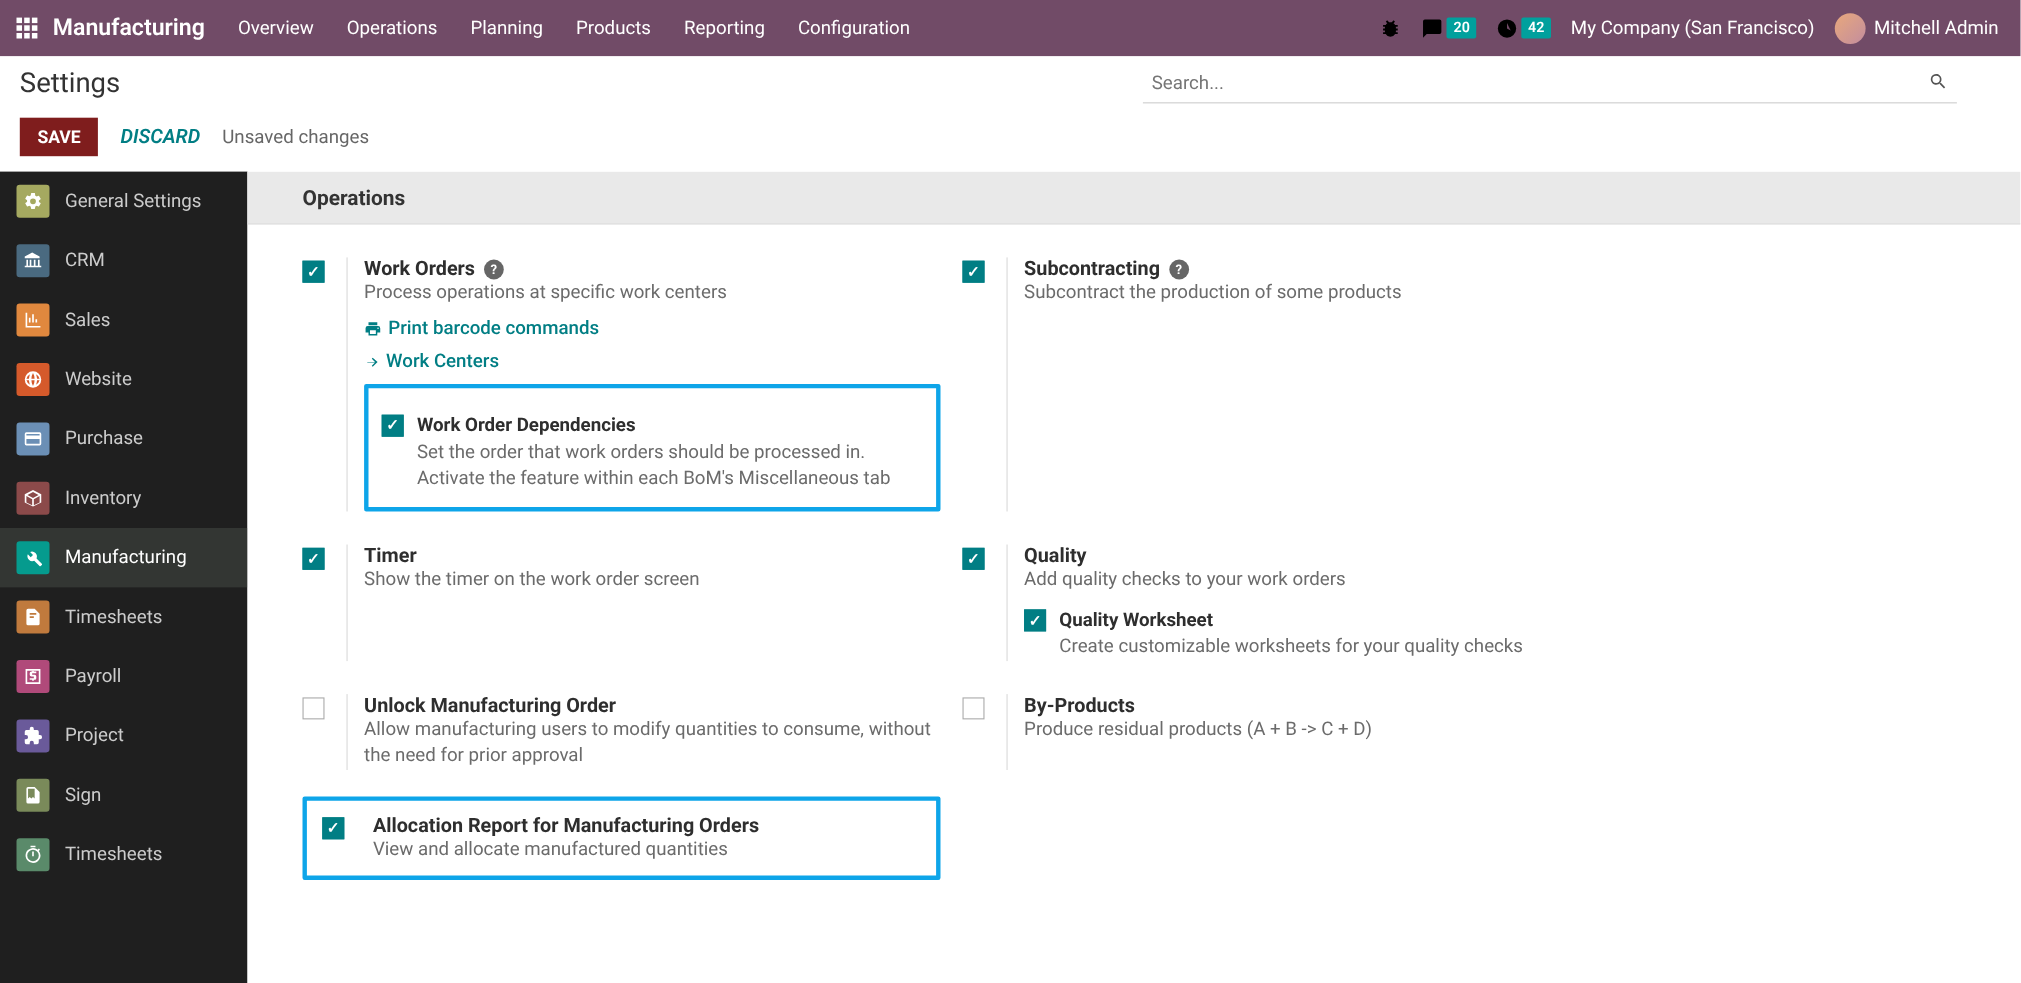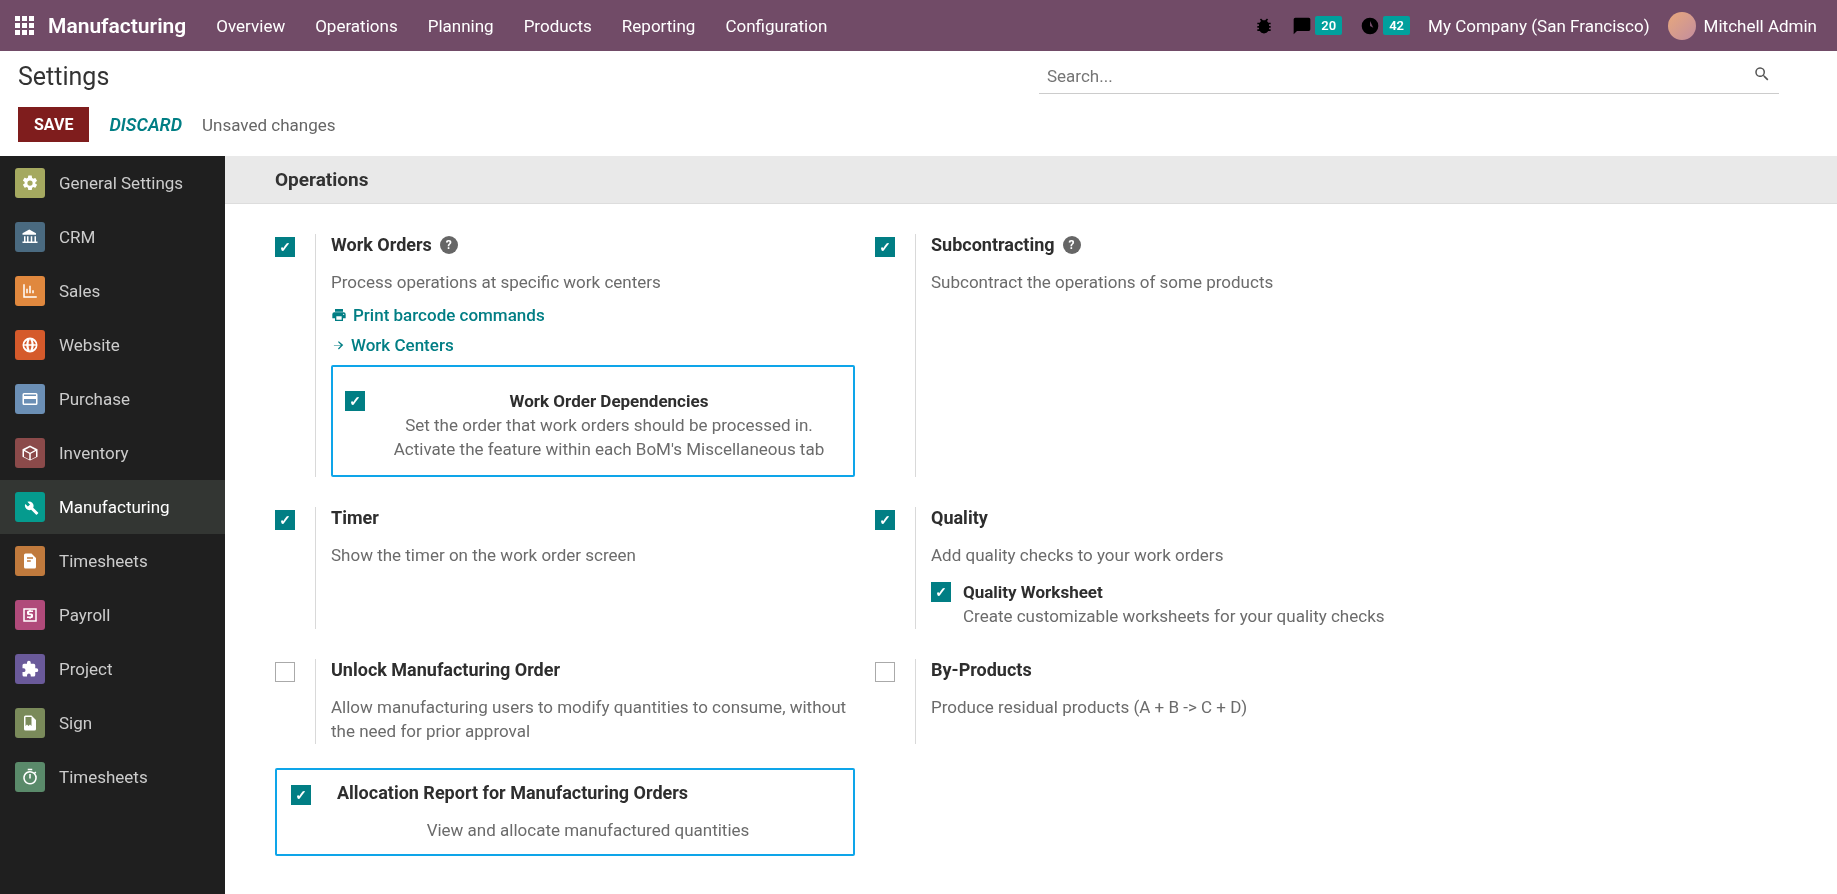--- a/index.html
+++ b/index.html
@@ -59,29 +59,29 @@
 .settings-grid { display: flex; flex-wrap: wrap; padding: 20px 40px; gap: 0; }
 .setting-block { display: flex; width: 600px; padding: 10px 10px 20px; }
 .cb-col { width: 40px; padding-top: 3px; }
 .checkbox { width: 20px; height: 20px; border: 1px solid #aaa; display: flex; align-items: center; justify-content: center; cursor: pointer; }
 .checkbox.checked { background: #017e84; border-color: #017e84; }
 .checkbox.checked::after { content: "✓"; color: #fff; font-size: 14px; font-weight: bold; }
 .divider { width: 1px; background: #d9d9d9; margin-right: 15px; align-self: stretch; }
 .setting-body { flex: 1; }
 .s-title { font-size: 18px; font-weight: 700; color: #2e2e2e; display: flex; align-items: center; gap: 8px; }
 .help-icon { width: 18px; height: 18px; border-radius: 50%; background: #666; color: #fff; display: inline-flex; align-items: center; justify-content: center; font-size: 12px; font-weight: bold; cursor: pointer; }
-.s-desc { font-size: 17px; color: #6b6b6b; margin-top: 16px; line-height: 1.4; }
+.s-desc { font-size: 17px; color: #6b6b6b; margin-top: 0; line-height: 1.4; }
 .s-link { color: #017e84; font-size: 17px; margin-top: 10px; display: flex; align-items: center; gap: 6px; cursor: pointer; font-weight: 500; }
 .s-link svg { fill: #017e84; }
 .sub-setting { margin-top: 14px; display: flex; gap: 12px; }
 .sub-setting .checkbox { flex-shrink: 0; }
 .sub-body { flex: 1; }
 .sub-title { font-size: 17px; font-weight: 700; color: #2e2e2e; }
 .sub-desc { font-size: 17px; color: #6b6b6b; margin-top: 3px; line-height: 1.4; }
-.highlight-red { border: 2px solid #0ea5e9; border-radius: 2px; text-align: center; }
+.highlight-red { border: 4px solid #0ea5e9; border-radius: 2px; }
 .hl1 { padding: 10px 12px 14px; margin-top: 10px; }
 .hl2 { padding: 12px 14px; }
 
 </style>
 </head>
 <body>
 
 <div class="topnav">
   <div class="apps-icon">
     <div class="apps-grid">
@@ -294,21 +294,21 @@
       <div class="setting-block">
         <div class="cb-col">
             <div class="checkbox checked"></div>
           </div>
         <div class="divider"></div>
         <div class="setting-body">
           <div class="s-title">
               <span>Subcontracting</span>
               <span class="help-icon">?</span>
             </div>
-          <div class="s-desc">Subcontract the operations of some products</div>
+          <div class="s-desc">Subcontract the production of some products</div>
         </div>
       </div>
 
       <div class="setting-block">
         <div class="cb-col">
             <div class="checkbox checked"></div>
           </div>
         <div class="divider"></div>
         <div class="setting-body">
           <div class="s-title">

